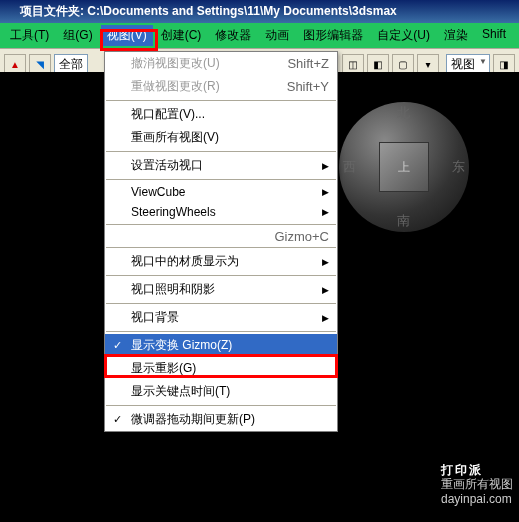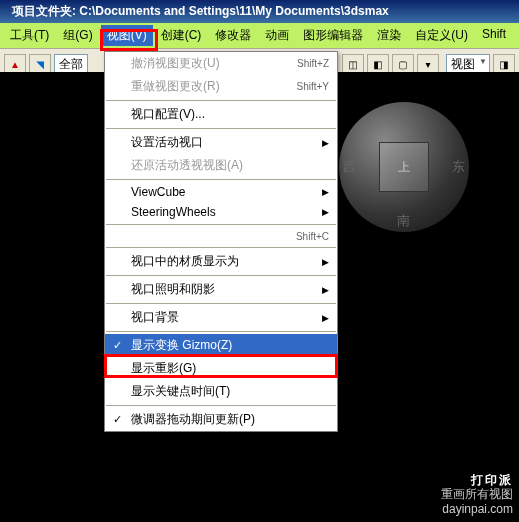--- a/index.html
+++ b/index.html
@@ -1,59 +1,59 @@
 <!DOCTYPE html>
 <html><head>
 <meta charset="utf-8">
 <style>
 *{margin:0;padding:0;box-sizing:border-box;font-family:"SimSun","Microsoft YaHei",sans-serif;font-size:12px}
 body{width:519px;height:522px;background:#000;overflow:hidden;position:relative}
-.title-bar{background:linear-gradient(to bottom,#0a246a,#3a6ea5);color:#fff;padding:3px 12px;font-weight:bold;font-size:12px}
-.menu-bar{background:#bef264;border-bottom:1px solid #aca899;padding:2px 4px;display:flex;gap:2px}
+.title-bar{background:linear-gradient(to bottom,#0a246a,#3a6ea5);color:#fff;padding:3px 20px;font-weight:bold;font-size:12px}
+.menu-bar{background:#22c55e;border-bottom:1px solid #aca899;padding:2px 4px;display:flex;gap:2px}
 .menu-item{padding:2px 6px;cursor:default}
 .menu-item.active{background:#316ac5;color:#fff}
 .toolbar{background:#ece9d8;border-bottom:1px solid #aca899;padding:2px 4px;display:flex;align-items:center;gap:3px;height:32px}
 .tb-btn{width:22px;height:22px;border:1px solid #aca899;background:#ece9d8;display:flex;align-items:center;justify-content:center;font-size:10px}
 .tb-sel{border:1px solid #7f9db9;background:#fff;padding:1px 4px;font-size:12px}
 .viewport{position:absolute;top:72px;left:0;right:0;bottom:0;background:#000}
 .viewcube{position:absolute;top:30px;right:50px;width:130px;height:130px}
 .vc-ring{width:130px;height:130px;border-radius:50%;background:radial-gradient(circle at 35% 30%,#888,#333 60%,#111);position:absolute}
 .vc-face{position:absolute;top:40px;left:40px;width:50px;height:50px;background:linear-gradient(135deg,#999,#555);border:1px solid #333;display:flex;align-items:center;justify-content:center;color:#ccc;font-size:14px}
 .vc-l{position:absolute;color:#666;font-size:13px}
 .dropdown{position:absolute;top:51px;left:104px;width:234px;background:#fff;border:1px solid #808080;box-shadow:2px 2px 4px rgba(0,0,0,.3);z-index:10}
 .dd-item{padding:3px 20px 3px 26px;display:flex;align-items:center;position:relative;cursor:default;min-height:18px}
 .dd-item.selected{background:#316ac5;color:#fff}
 .dd-item.disabled{color:#999}
 .dd-sep{height:1px;background:#aca899;margin:2px 1px}
 .dd-check{position:absolute;left:8px;font-size:11px}
 .dd-arrow{position:absolute;right:8px;font-size:9px}
-.dd-kbd{position:absolute;right:8px;color:#666;font-size:10px}
+.dd-kbd{position:absolute;right:8px;color:#666;font-size:13px}
 .red-box{position:absolute;border:3px solid #ff0000;pointer-events:none;z-index:20}
-.watermark{position:absolute;bottom:6px;right:6px;color:#fff;font-size:14px;text-align:right;line-height:1.2;text-shadow:0 0 3px #000}
+.watermark{position:absolute;bottom:16px;right:6px;color:#fff;font-size:14px;text-align:left;line-height:1.2;text-shadow:0 0 3px #000}
 .watermark .small{font-size:10px;color:#ccc}
 .tb-view{border:1px solid #7f9db9;background:#fff;padding:1px 14px 1px 4px;position:relative;font-size:12px;margin-left:4px}
 .tb-view::after{content:"▼";position:absolute;right:2px;top:2px;font-size:8px;color:#555}
 </style>
 </head>
 <body>
 
 <div class="title-bar">
   <span>项目文件夹: C:\Documents and Settings\11\My Documents\3dsmax</span>
 </div>
 
 <div class="menu-bar" id="menubar">
     <div class="menu-item">工具(T)</div>
     <div class="menu-item">组(G)</div>
     <div class="menu-item active">视图(V)</div>
     <div class="menu-item">创建(C)</div>
     <div class="menu-item">修改器</div>
     <div class="menu-item">动画</div>
     <div class="menu-item">图形编辑器</div>
+    <div class="menu-item">自定义(U)</div>
     <div class="menu-item">渲染</div>
-    <div class="menu-item">自定义(U)</div>
     <div class="menu-item">Shift</div>
   </div>
 
 <div class="toolbar">
   <div class="tb-btn" style="color:#c00">▲</div>
   <div class="tb-btn" style="color:#06c">◥</div>
   <div class="tb-sel"><span>全部</span></div>
   <div style="flex:1"></div>
   <div class="tb-btn">◫</div>
   <div class="tb-btn">◧</div>
@@ -82,40 +82,40 @@
       <span class="dd-kbd">Shift+Z</span>
     </div>
     <div class="dd-item disabled">
       <span>重做视图更改(R)</span>
       <span class="dd-kbd">Shift+Y</span>
     </div>
     <div class="dd-sep"></div>
     <div class="dd-item">
       <span>视口配置(V)...</span>
     </div>
+    <div class="dd-item">
+      <span>重画所有视图(V)</span>
+    </div>
     <div class="dd-sep"></div>
     <div class="dd-item">
       <span>设置活动视口</span>
       <span class="dd-arrow">▶</span>
-    </div>
-    <div class="dd-item disabled">
-      <span>还原活动透视视图(A)</span>
     </div>
     <div class="dd-sep"></div>
     <div class="dd-item">
       <span>ViewCube</span>
       <span class="dd-arrow">▶</span>
     </div>
     <div class="dd-item">
       <span>SteeringWheels</span>
       <span class="dd-arrow">▶</span>
     </div>
     <div class="dd-sep"></div>
     <div class="dd-item">
-      <span class="dd-kbd">Shift+C</span>
+      <span class="dd-kbd">Gizmo+C</span>
     </div>
     <div class="dd-sep"></div>
     <div class="dd-item">
       <span>视口中的材质显示为</span>
       <span class="dd-arrow">▶</span>
     </div>
     <div class="dd-sep"></div>
     <div class="dd-item">
       <span>视口照明和阴影</span>
       <span class="dd-arrow">▶</span>

